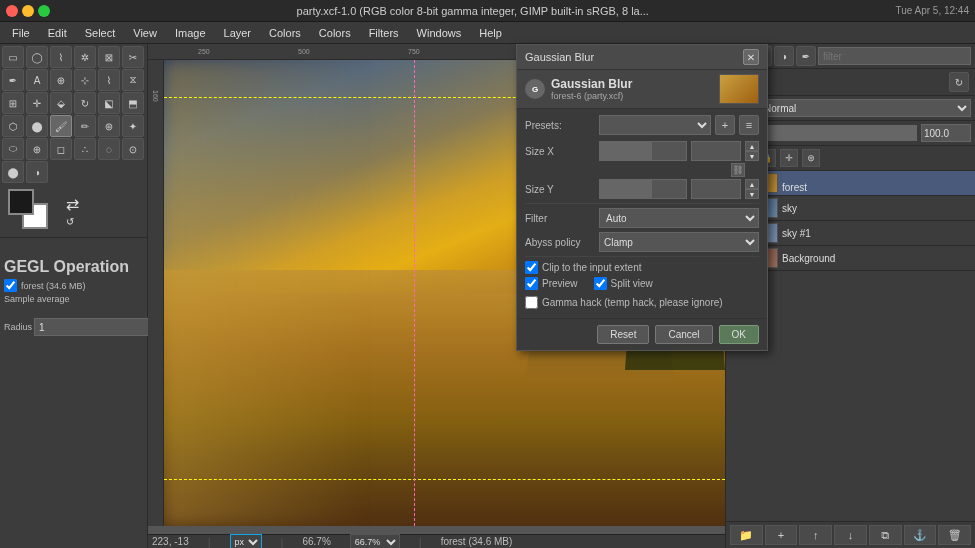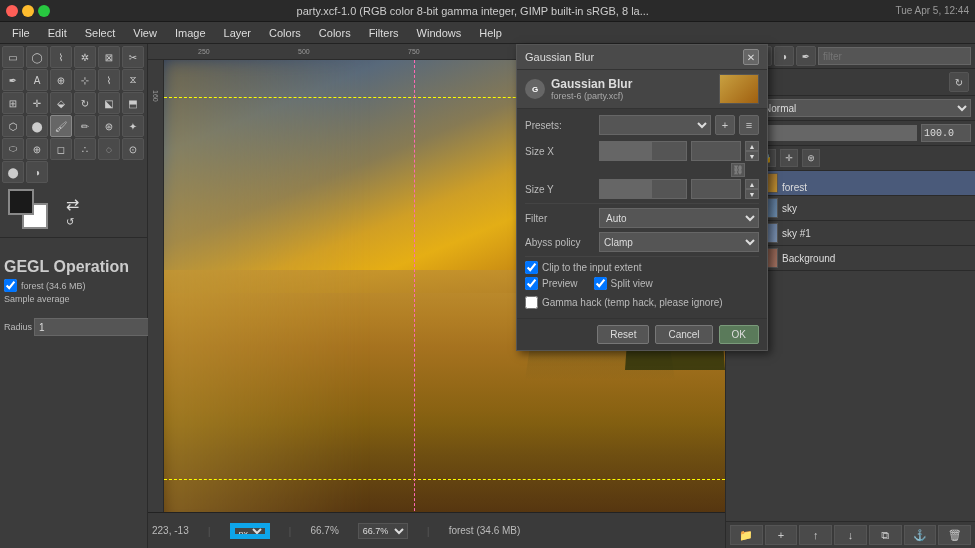--- a/index.html
+++ b/index.html
@@ -191,21 +191,21 @@
       border-top: 1px dashed #ffff00;
     }
     .v-dashed-line {
       position: absolute;
       top: 0; bottom: 0;
       border-left: 1px dashed #ff69b4;
     }
 
     
     #statusbar {
-      height: 36px;
+      height: 14px;
       background: #3a3a3a;
       border-top: 1px solid #222;
       display: flex;
       align-items: center;
       padding: 0 4px;
       gap: 19px;
       position: absolute;
       bottom: 0; left: 0; right: 0;
     }
     .status-item { font-size: 10px; color: #bbb; }
@@ -394,21 +394,21 @@
       color: #ddd; font-size: 10px; height: 18px;
     }
 
     #layers-opacity-row {
       display: flex; align-items: center; gap: 4px;
       padding: 3px 4px; background: #3a3a3a; border-bottom: 1px solid #2a2a2a;
     }
     .opacity-label { font-size: 10px; color: #bbb; }
     .opacity-input {
       width: 50px; background: #555; border: 1px solid #666;
-      color: #ddd; font-size: 10px; height: 18px; padding: 0 2px; font-family: Liberation Mono, monospace;
+      color: #ddd; font-size: 10px; height: 18px; padding: 0 2px;
     }
 
     #layers-lock-row {
       display: flex; align-items: center; gap: 4px;
       padding: 3px 4px; background: #3a3a3a; border-bottom: 1px solid #2a2a2a;
     }
     .lock-label { font-size: 10px; color: #bbb; }
     .lock-icon-btn {
       width: 18px; height: 18px;
       background: #4a4a4a; border: 1px solid #555;
@@ -584,21 +584,21 @@
 
         <div class="h-dashed-line" style="top: 8%;"></div>
         <div class="h-dashed-line" style="top: 90%;"></div>
         <div class="v-dashed-line" style="left: 250px;"></div>
       </div>
     </div>
 
     <div id="statusbar">
       <span class="status-item">223, -13</span>
       <span class="status-sep">|</span>
-      <select style="background:#444; border:5px solid #0ea5e9; color:#ddd; font-size:9px; height:16px;">
+      <select style="background:#444; border:1px solid #0ea5e9; color:#ddd; font-size:9px; height:16px;">
         <option>px</option>
       </select>
       <span class="status-sep">|</span>
       <span class="status-item">66.7%</span>
       <select style="background:#444; border:1px solid #555; color:#ddd; font-size:9px; height:16px; width:50px;">
         <option>66.7%</option>
       </select>
       <span class="status-sep">|</span>
       <span class="status-item">forest (34.6 MB)</span>
     </div>

